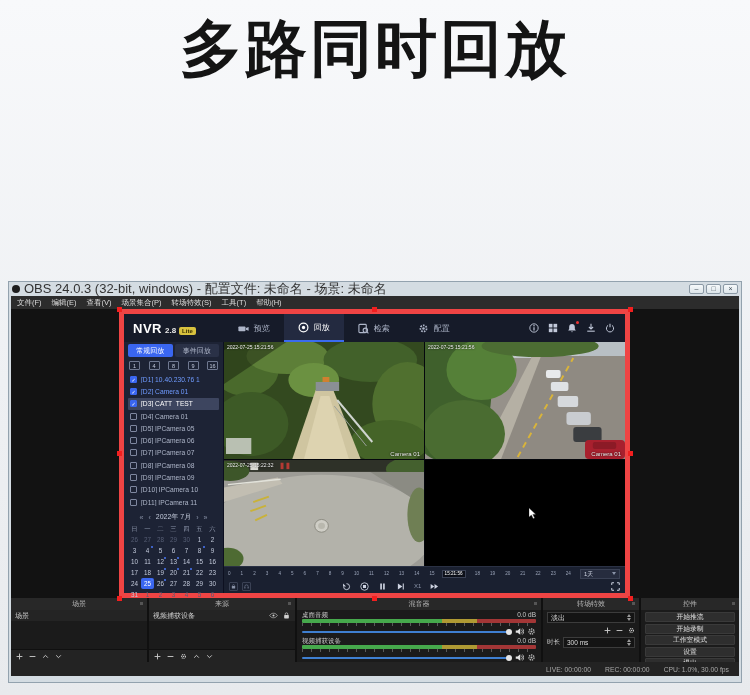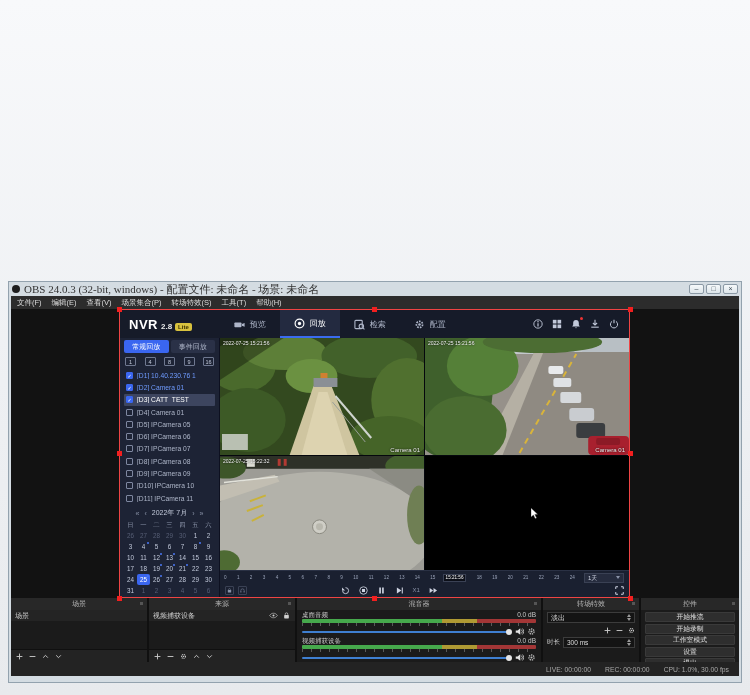--- a/index.html
+++ b/index.html
@@ -16,32 +16,32 @@
   .deco{display:inline-flex;align-items:center;gap:6px;}
   .deco .line{display:inline-block;width:40px;height:2px;background:#fff;}
   .deco .diamond{display:inline-block;width:5px;height:5px;background:#fff;transform:rotate(45deg);}
   .hero-title{margin:16px 0 8px;font-size:62px;line-height:1.05;font-weight:900;color:#141414;letter-spacing:3px;}
   .hero-sub{margin:0;font-size:19px;font-weight:700;color:#161616;}
   
   .obs-window{position:absolute;left:8px;top:281px;width:734px;height:402px;box-sizing:border-box;
       background:#d4dce2;border:1px solid #93a2ae;}
   .titlebar{height:14px;display:flex;align-items:center;padding:0 3px;gap:4px;}
   .obs-logo{width:8px;height:8px;border-radius:50%;background:#1d1d1d;flex:none;}
-  .title-text{font-size:11px;color:#333;white-space:nowrap;overflow:hidden;flex:1;font-family:Liberation Serif, serif;}
+  .title-text{font-size:13px;color:#333;white-space:nowrap;overflow:hidden;flex:1;}
   .win-btns{display:flex;gap:2px;}
   .win-btn{width:15px;height:10px;box-sizing:border-box;border:1px solid #8b99a5;border-radius:2px;
       background:linear-gradient(#f6f9fb,#dde5ea);font-size:7px;line-height:8px;text-align:center;color:#42505a;}
   .obs-content{position:absolute;left:2px;right:2px;top:14px;bottom:6px;background:#1c1c1c;
       display:flex;flex-direction:column;}
   .menubar{height:13px;background:#2c2c2c;display:flex;align-items:center;gap:10px;padding:0 6px;flex:none;}
   .menu-item{font-size:7.5px;color:#dcdcdc;white-space:nowrap;}
   .canvas{flex:1;position:relative;background:#121212;}
   
   .nvr{position:absolute;left:108px;top:0;width:511px;height:289px;box-sizing:border-box;
-      border:1px solid #ef4444;background:#171c2b;}
+      border:5px solid #ef4444;background:#171c2b;}
   .handle{position:absolute;width:5px;height:5px;background:#f21f1f;z-index:9;}
   .nvr-header{position:absolute;left:0;top:0;right:0;height:28px;background:#161b29;
       display:flex;align-items:center;}
   .brand{display:flex;align-items:baseline;gap:3px;padding:0 10px 0 9px;}
   .brand-name{color:#fff;font-size:13px;font-weight:bold;letter-spacing:.5px;}
   .brand-ver{color:#e8e8e8;font-size:8px;font-weight:bold;}
   .brand-lite{background:#d8c23e;color:#3a3000;font-size:6px;font-weight:bold;border-radius:2px;padding:0 3px;line-height:8px;}
   .nvr-nav{display:flex;height:100%;margin-left:18px;align-items:flex-end;}
   .nav-item{display:flex;align-items:center;gap:5px;padding:0 14px;height:100%;box-sizing:border-box;color:#aeb6c9;font-size:8px;}
   .nav-item .nico{width:11px;height:11px;display:inline-flex;}
@@ -150,20 +150,21 @@
   .statusbar{height:14px;flex:none;background:#232323;display:flex;align-items:center;justify-content:flex-end;
       gap:14px;padding:0 10px;}
   .status-item{font-size:6.8px;color:#a8a8a8;white-space:nowrap;}
 </style>
 </head>
 <body>
 
 <div class="page">
 
   <section class="hero">
+    <h1 class="hero-title">多路同时回放</h1>
   </section>
 
   <div class="obs-window">
     <div class="titlebar">
       <span class="obs-logo"></span>
       <span class="title-text">OBS 24.0.3 (32-bit, windows) - 配置文件: 未命名 - 场景: 未命名</span>
       <span class="win-btns">
           <span class="win-btn">–</span>
           <span class="win-btn">□</span>
           <span class="win-btn">×</span>

